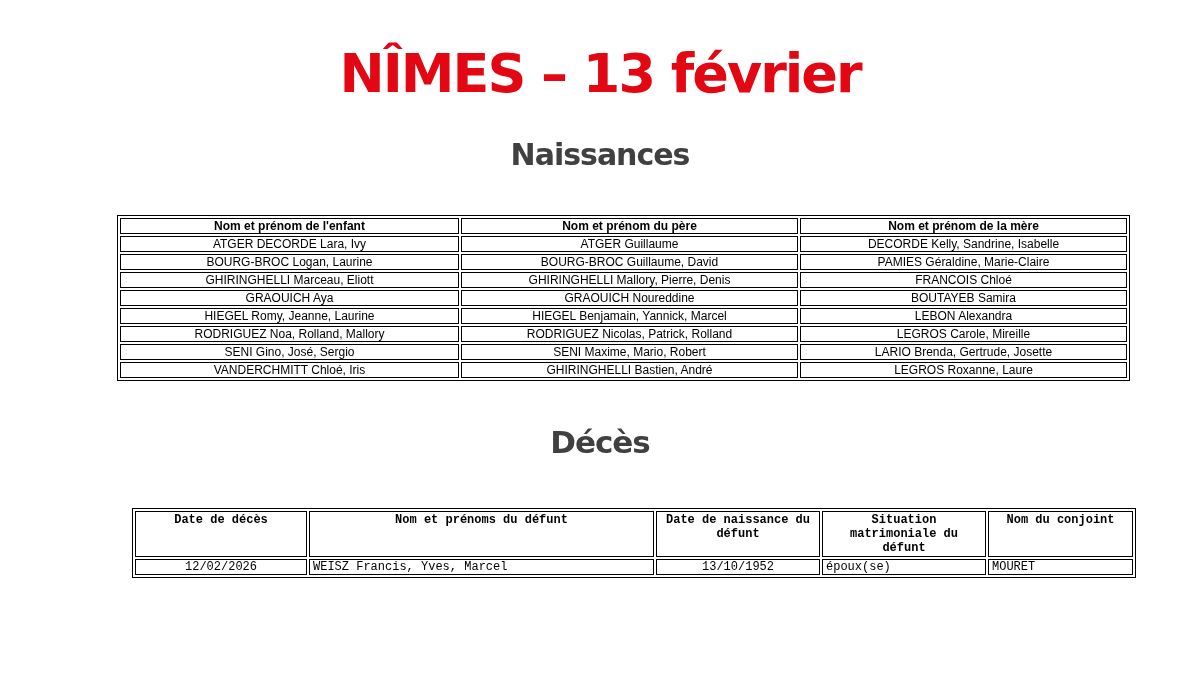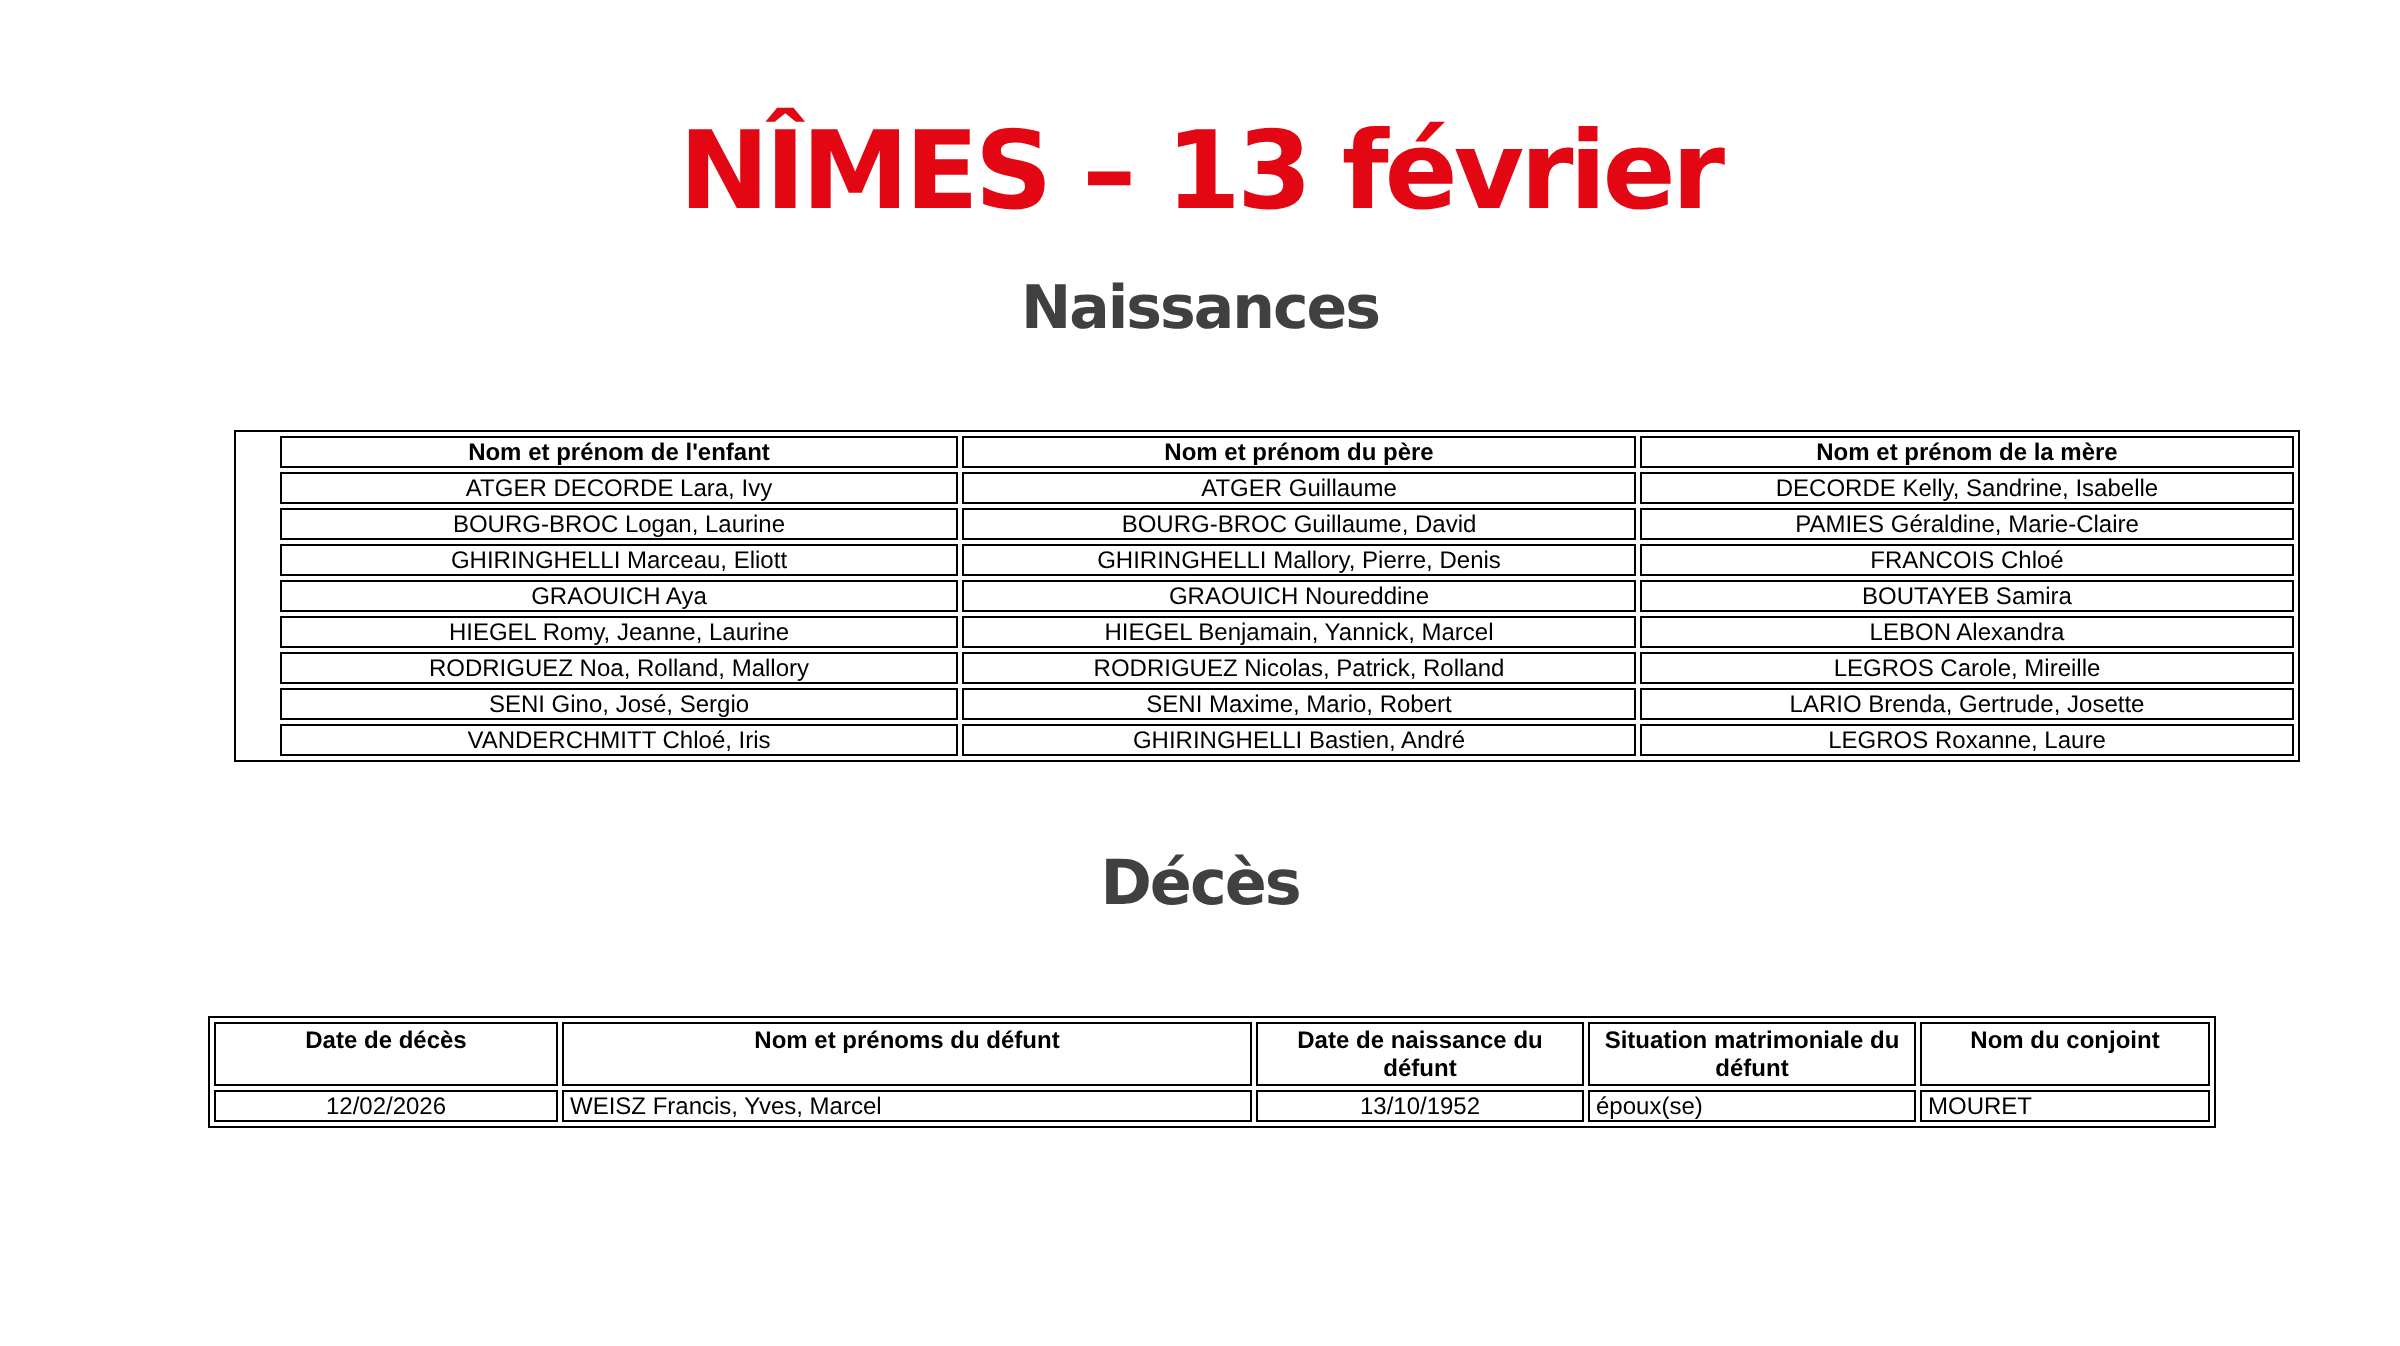--- a/index.html
+++ b/index.html
@@ -11,21 +11,21 @@
     font-family: "Liberation Sans", sans-serif;
     color: #000000;
     overflow: hidden;
   }
 
   .title {
     position: absolute;
     top: 38px;
     left: 0;
     right: 0;
-    margin: 17px;
+    margin: 5px;
     text-align: center;
     font-family: "DejaVu Sans", sans-serif;
     font-weight: bold;
     font-size: 54px;
     letter-spacing: -2px;
     line-height: 62px;
   }
 
   .section-heading {
     position: absolute;
@@ -61,28 +61,28 @@
   }
   table.records th {
     font-weight: bold;
     text-align: center;
   }
 
   table.births {
     top: 215px;
     left: 117px;
     width: 1003px;
-    padding-left: 20px;
   }
   table.births td { text-align: center; }
 
   table.deaths {
     top: 508px;
-    left: 104px;
+    left: 132px;
     width: 1000px;
+    font-family: Liberation Mono, monospace;
   }
   table.deaths th {
     vertical-align: top;
     white-space: normal;
     padding-top: 1px;
     padding-bottom: 1px;
   }
   table.deaths td { text-align: left; }
   table.deaths td:nth-child(1),
   table.deaths td:nth-child(3) { text-align: center; }

